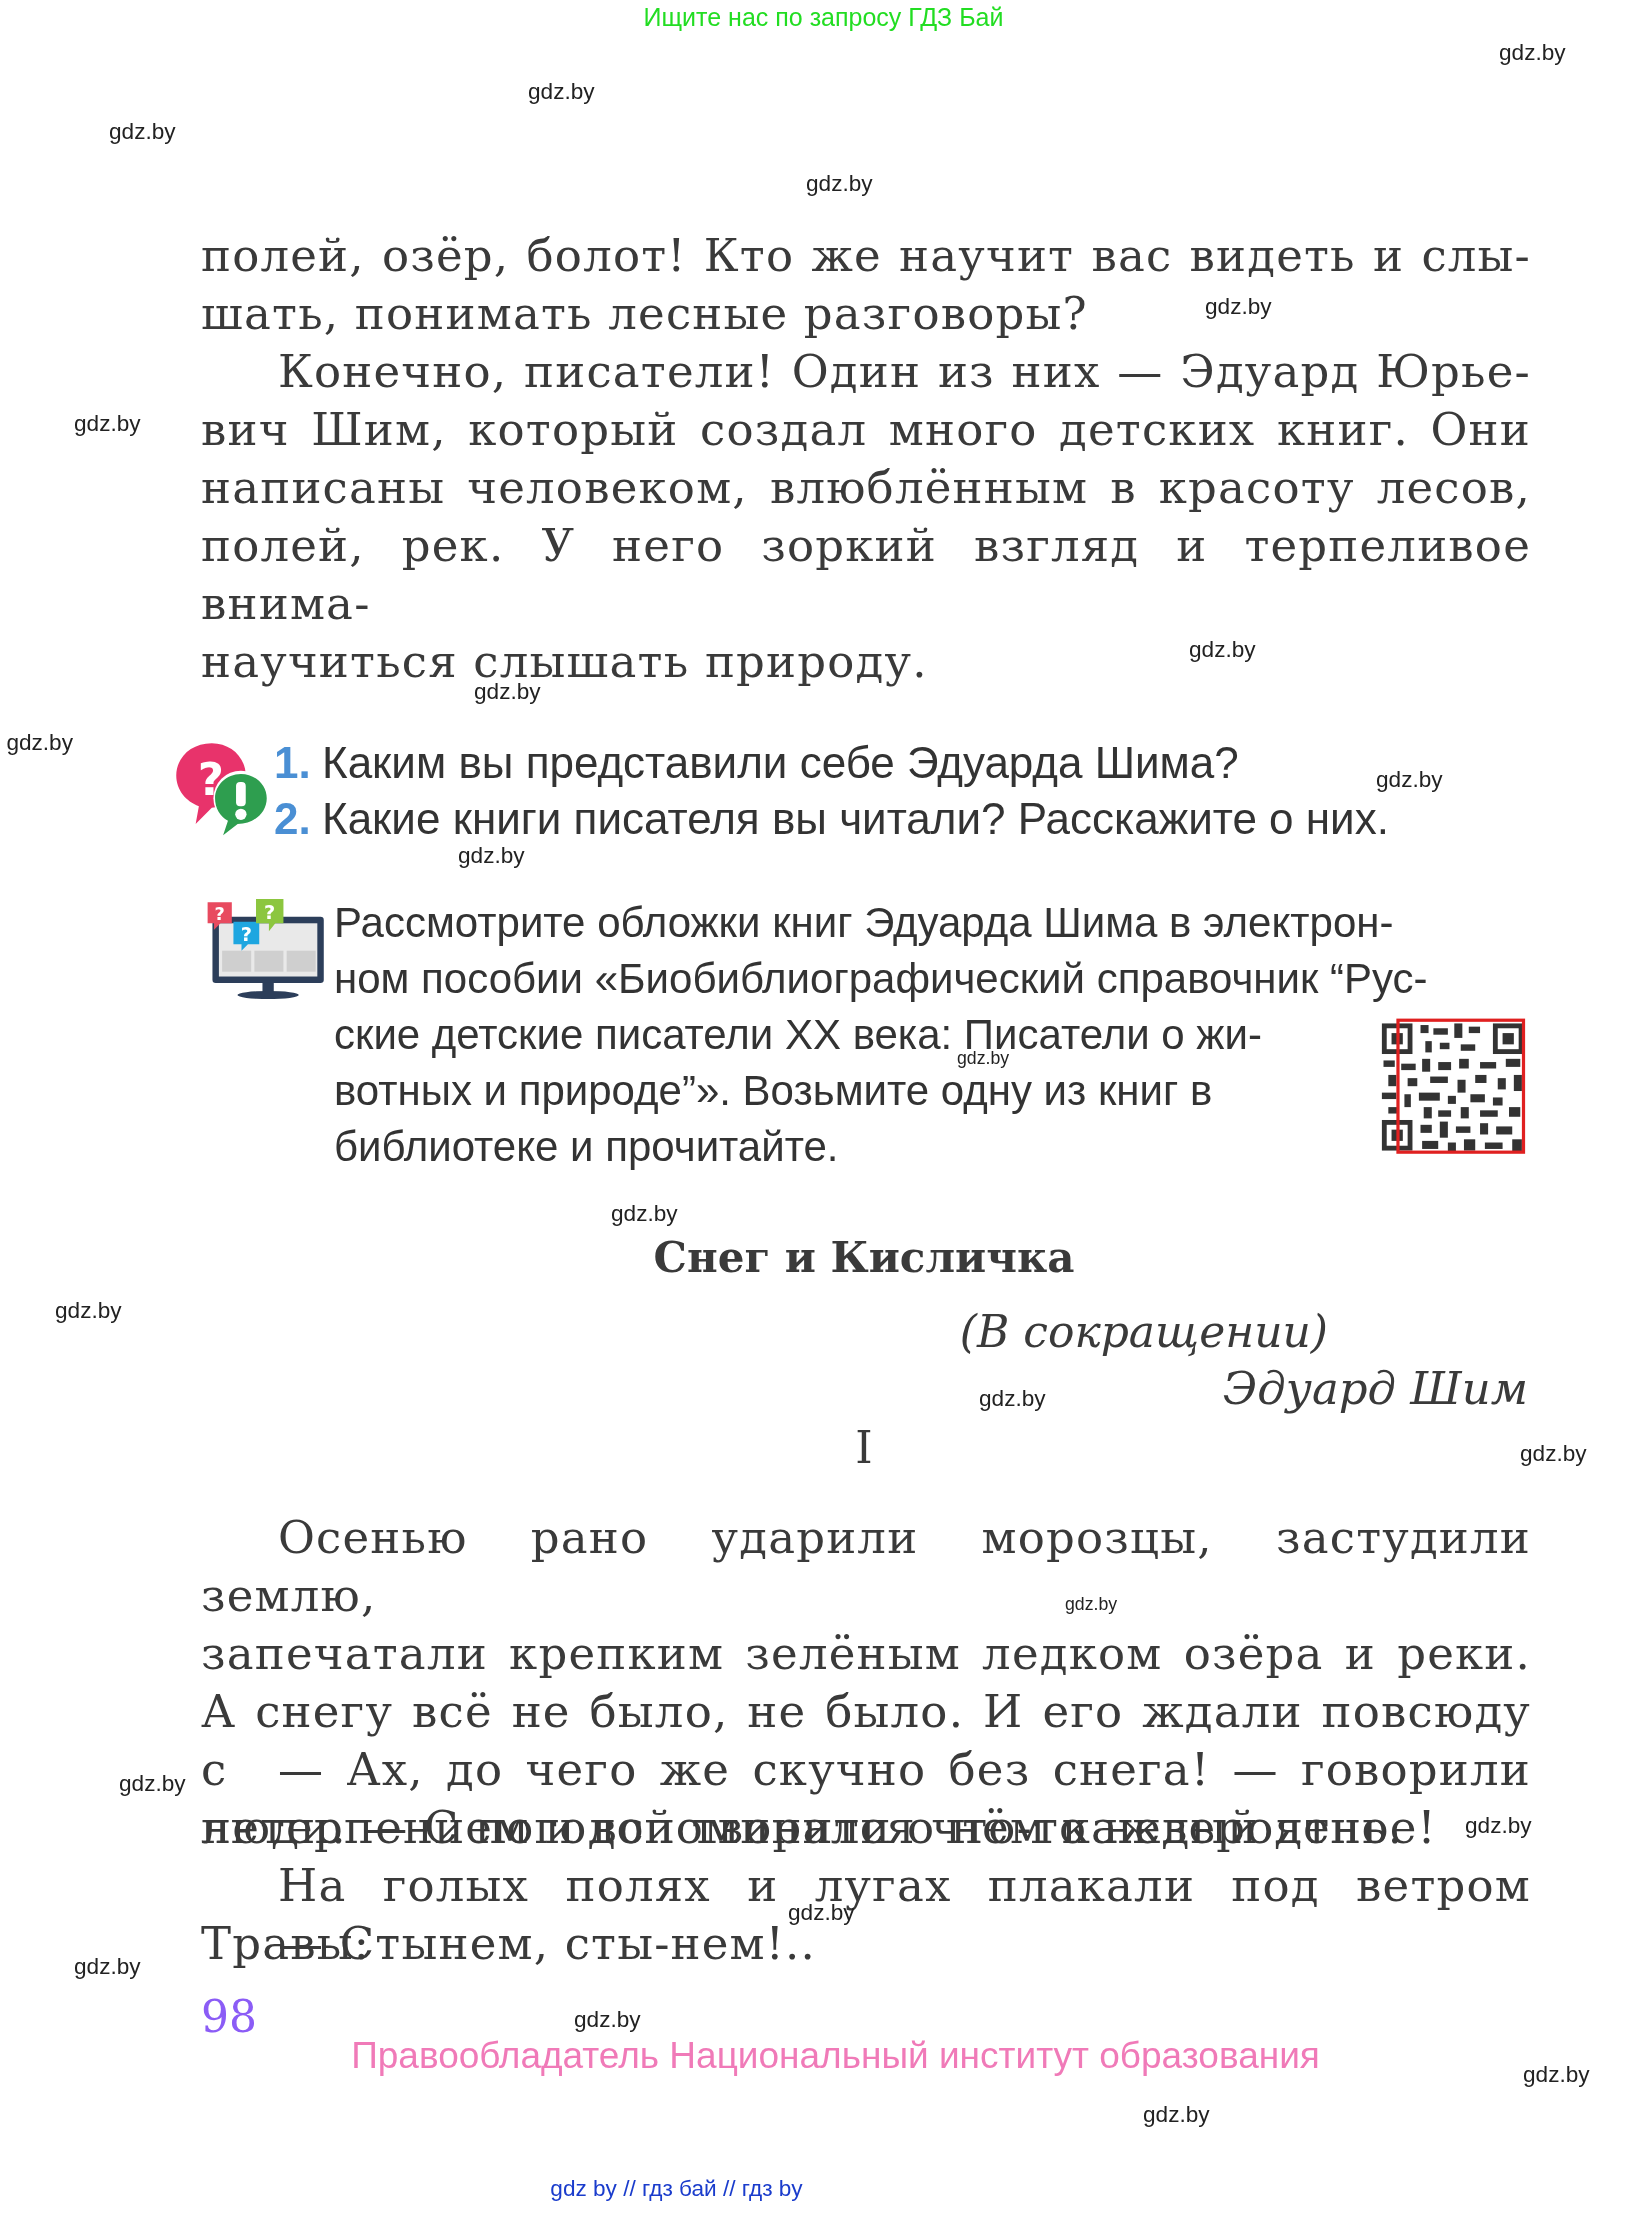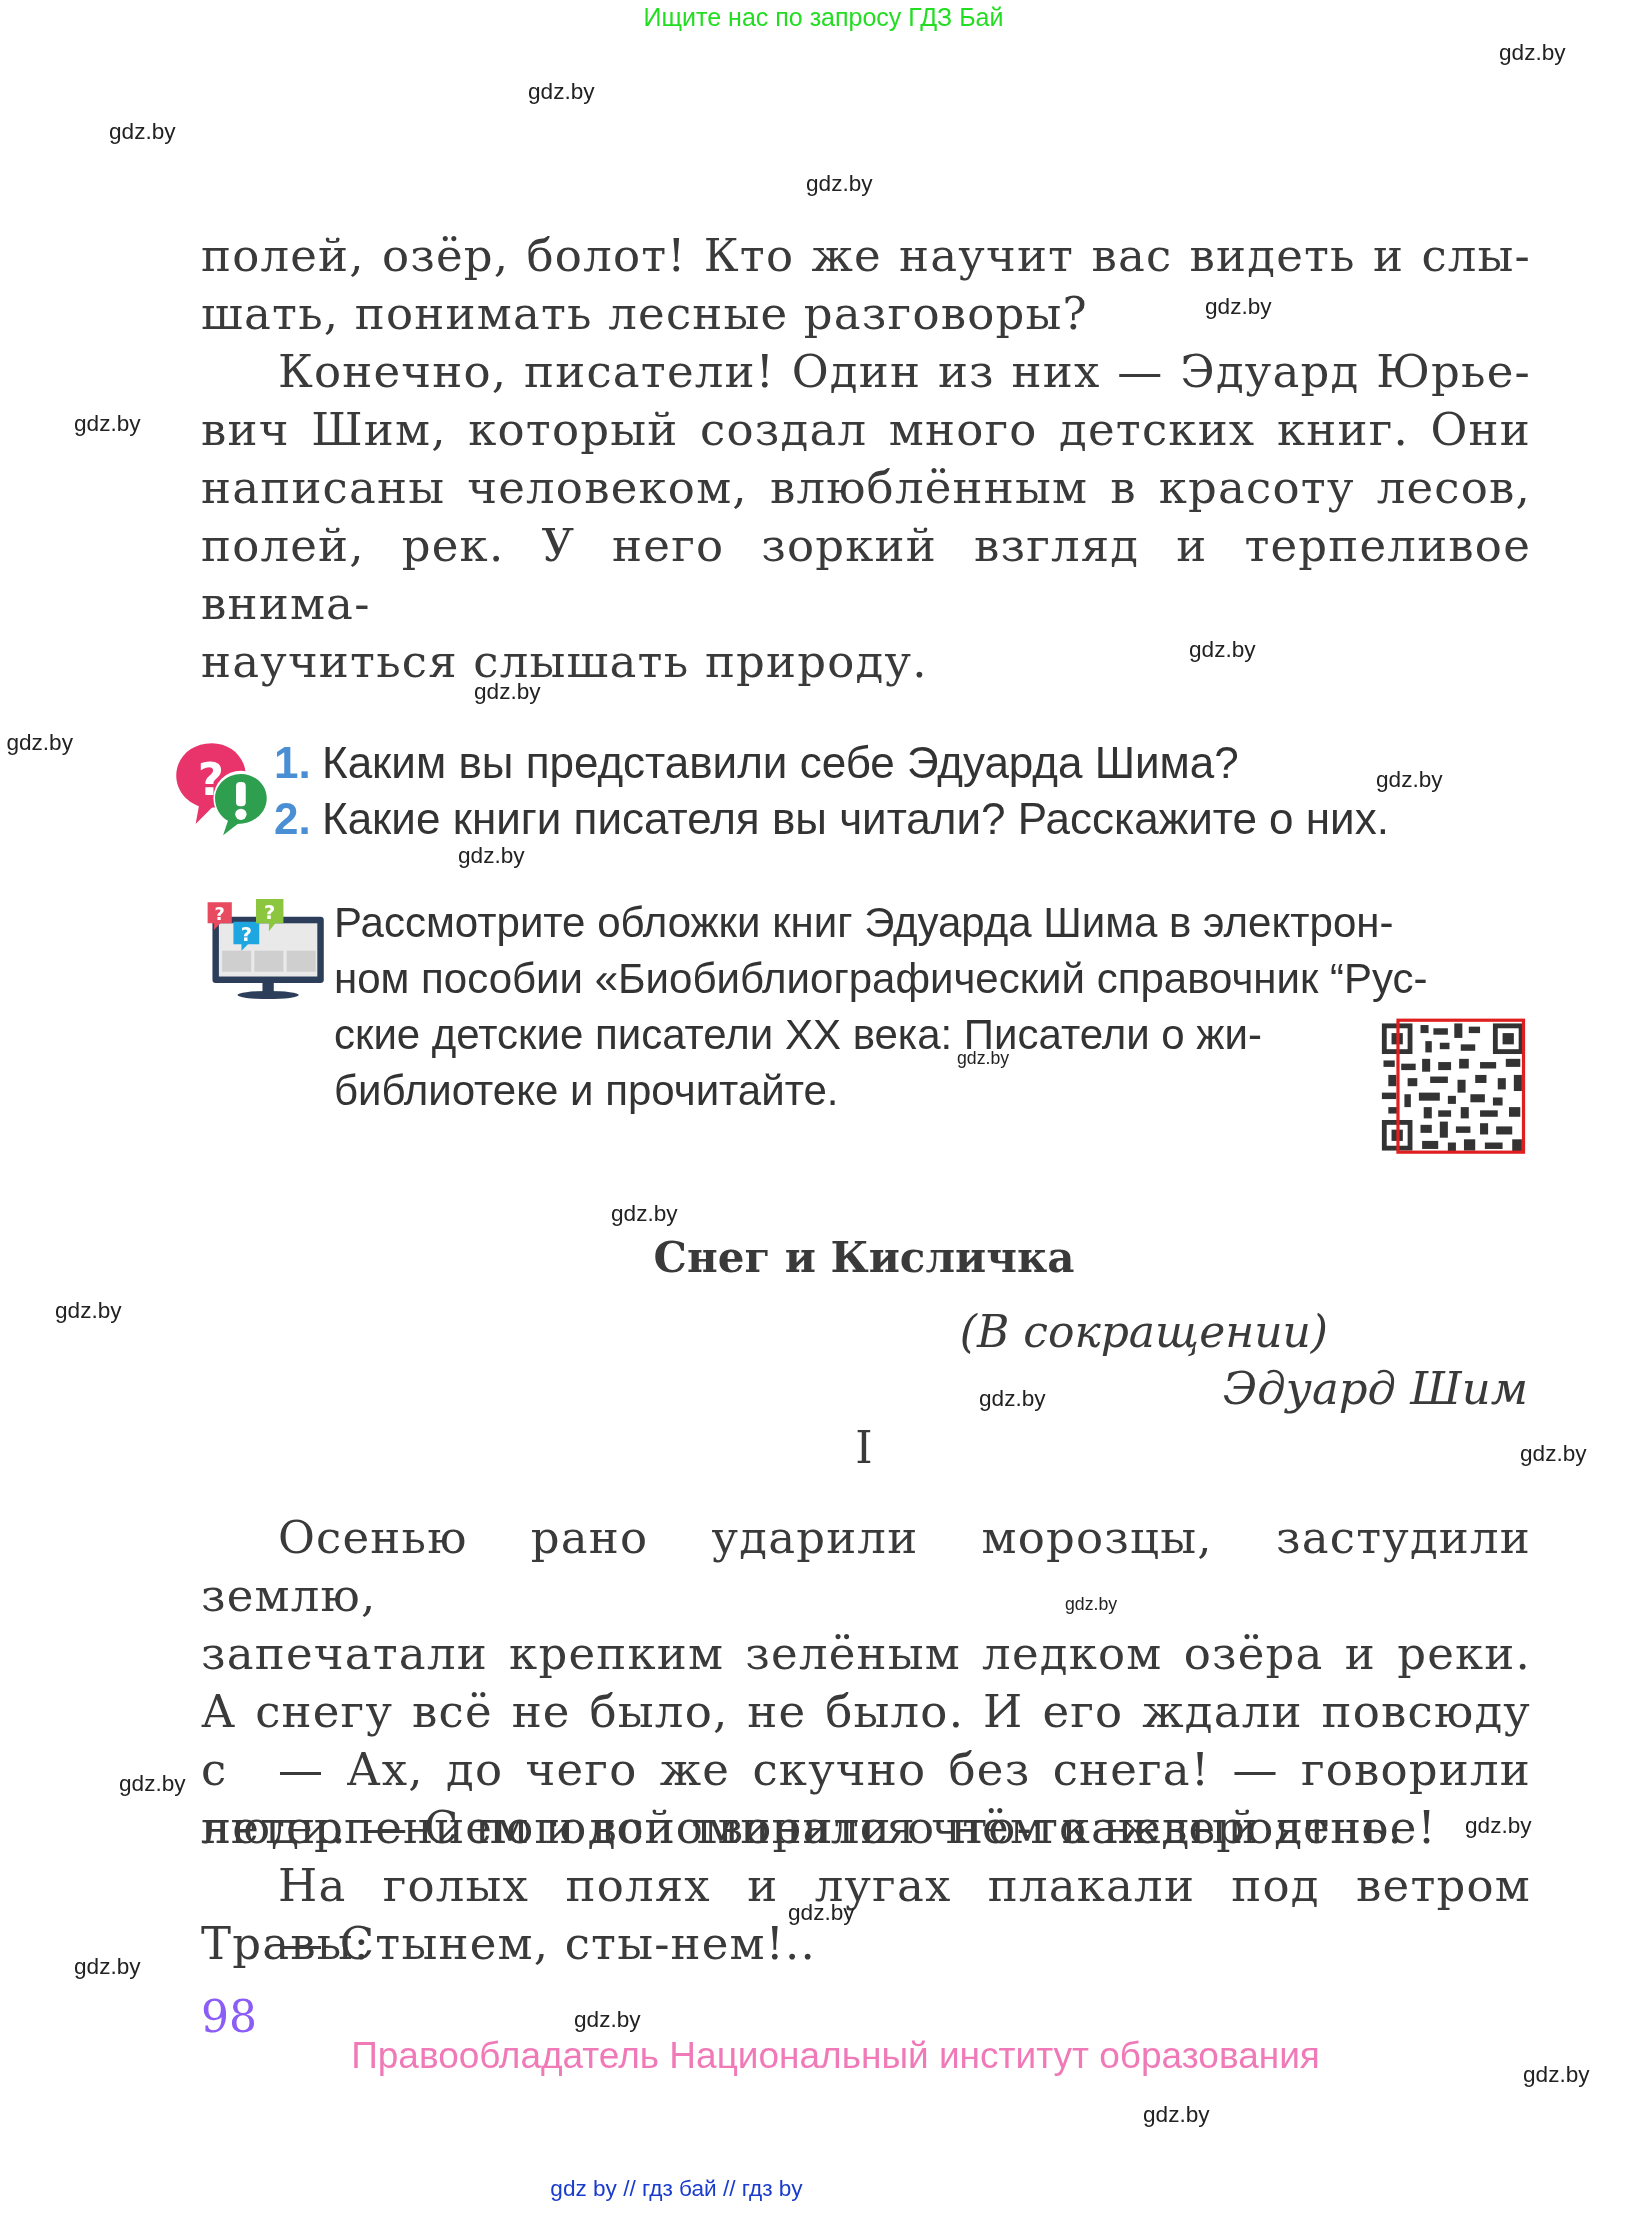--- a/index.html
+++ b/index.html
@@ -86,20 +86,21 @@
     <text x="50" y="52" text-anchor="middle" font-family="DejaVu Sans, sans-serif" font-weight="bold" font-size="24" fill="#fff">?</text>
     <path d="M62 0 h34 v30 h-10 l-8 10 v-10 h-16 z" fill="#8cc63f"></path>
     <text x="79" y="25" text-anchor="middle" font-family="DejaVu Sans, sans-serif" font-weight="bold" font-size="24" fill="#fff">?</text>
   </svg>
 </div>
 
 <div class="abs task-text sans">
   <span class="line">Рассмотрите обложки книг Эдуарда Шима в электрон-</span>
   <span class="line">ном пособии «Биобиблиографический справочник “Рус-</span>
   <span class="line">ские детские писатели XX века: Писатели о жи-</span>
+  <span class="line">вотных и природе”». Возьмите одну из книг в</span>
   <span class="line">библиотеке и прочитайте.</span>
 </div>
 
 <div class="abs qr">
   <svg width="147" height="140" viewBox="0 0 182 174">
     <rect x="0" y="0" width="182" height="174" fill="#fff"></rect>
     <g fill="#333">
       <rect x="2" y="8" width="38" height="38"></rect>
         <rect x="8" y="14" width="26" height="26" fill="#fff"></rect>
         <rect x="14" y="20" width="14" height="14"></rect>

